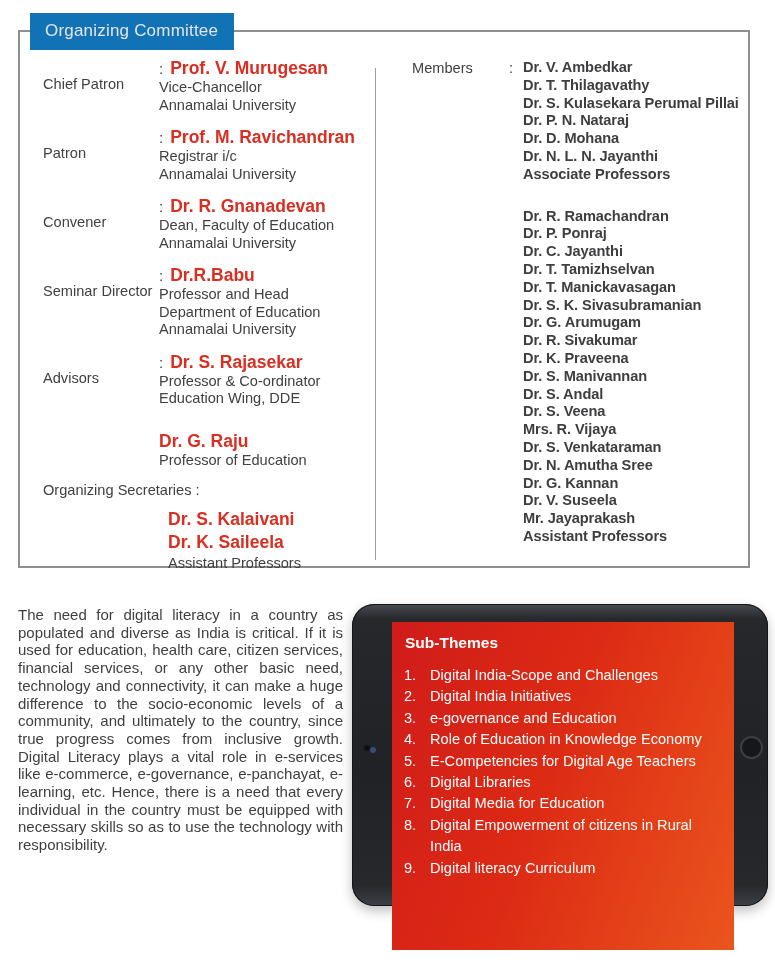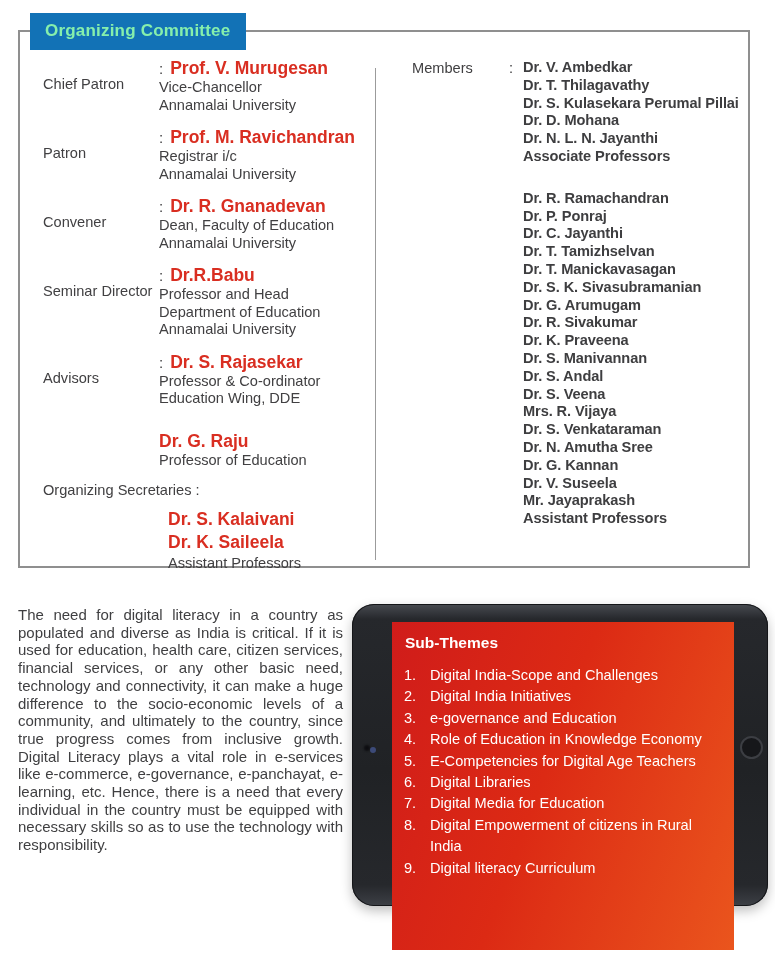--- a/index.html
+++ b/index.html
@@ -8,21 +8,21 @@
     font-family:"Liberation Sans", sans-serif;
     -webkit-font-smoothing:antialiased;
   }
   
   .board{
     position:absolute;left:18px;top:30px;width:732px;height:538px;
     border:2px solid #8f8f8f;box-sizing:border-box;background:#fff;
   }
   .badge{
     position:absolute;left:30px;top:13px;z-index:2;
-    background:#1272b6;color:#86efac;font-size:17px;font-weight:700;
+    background:#1272b6;color:#e5e5e5;font-size:17px;font-weight:400;
     padding:8px 16px 9px 15px;letter-spacing:.2px;
   }
   .divider{
     position:absolute;left:355px;top:36px;width:1px;height:492px;background:#9b9b9b;
   }
   .left-col{position:absolute;left:23px;top:26px;width:330px;}
   .role-row{display:flex;margin-bottom:13px;}
   .role-label{
     width:116px;flex-shrink:0;font-size:14.6px;color:#414042;padding-top:3px;line-height:17px;margin-top:15px;
   }
@@ -148,20 +148,21 @@
 
   <div class="right-col">
     <div class="members-label">Members</div>
     <div class="members-colon">:</div>
     <div>
       <div>
 
       <div class="member-name">Dr. V. Ambedkar</div>
           <div class="member-name">Dr. T. Thilagavathy</div>
           <div class="member-name">Dr. S. Kulasekara Perumal Pillai</div>
+          <div class="member-name">Dr. P. N. Nataraj</div>
           <div class="member-name">Dr. D. Mohana</div>
           <div class="member-name">Dr. N. L. N. Jayanthi</div>
           <div class="member-name">Associate Professors</div>
         </div>
       <div class="members-gap"></div>
       <div>
 
       <div class="member-name">Dr. R. Ramachandran</div>
           <div class="member-name">Dr. P. Ponraj</div>
           <div class="member-name">Dr. C. Jayanthi</div>

